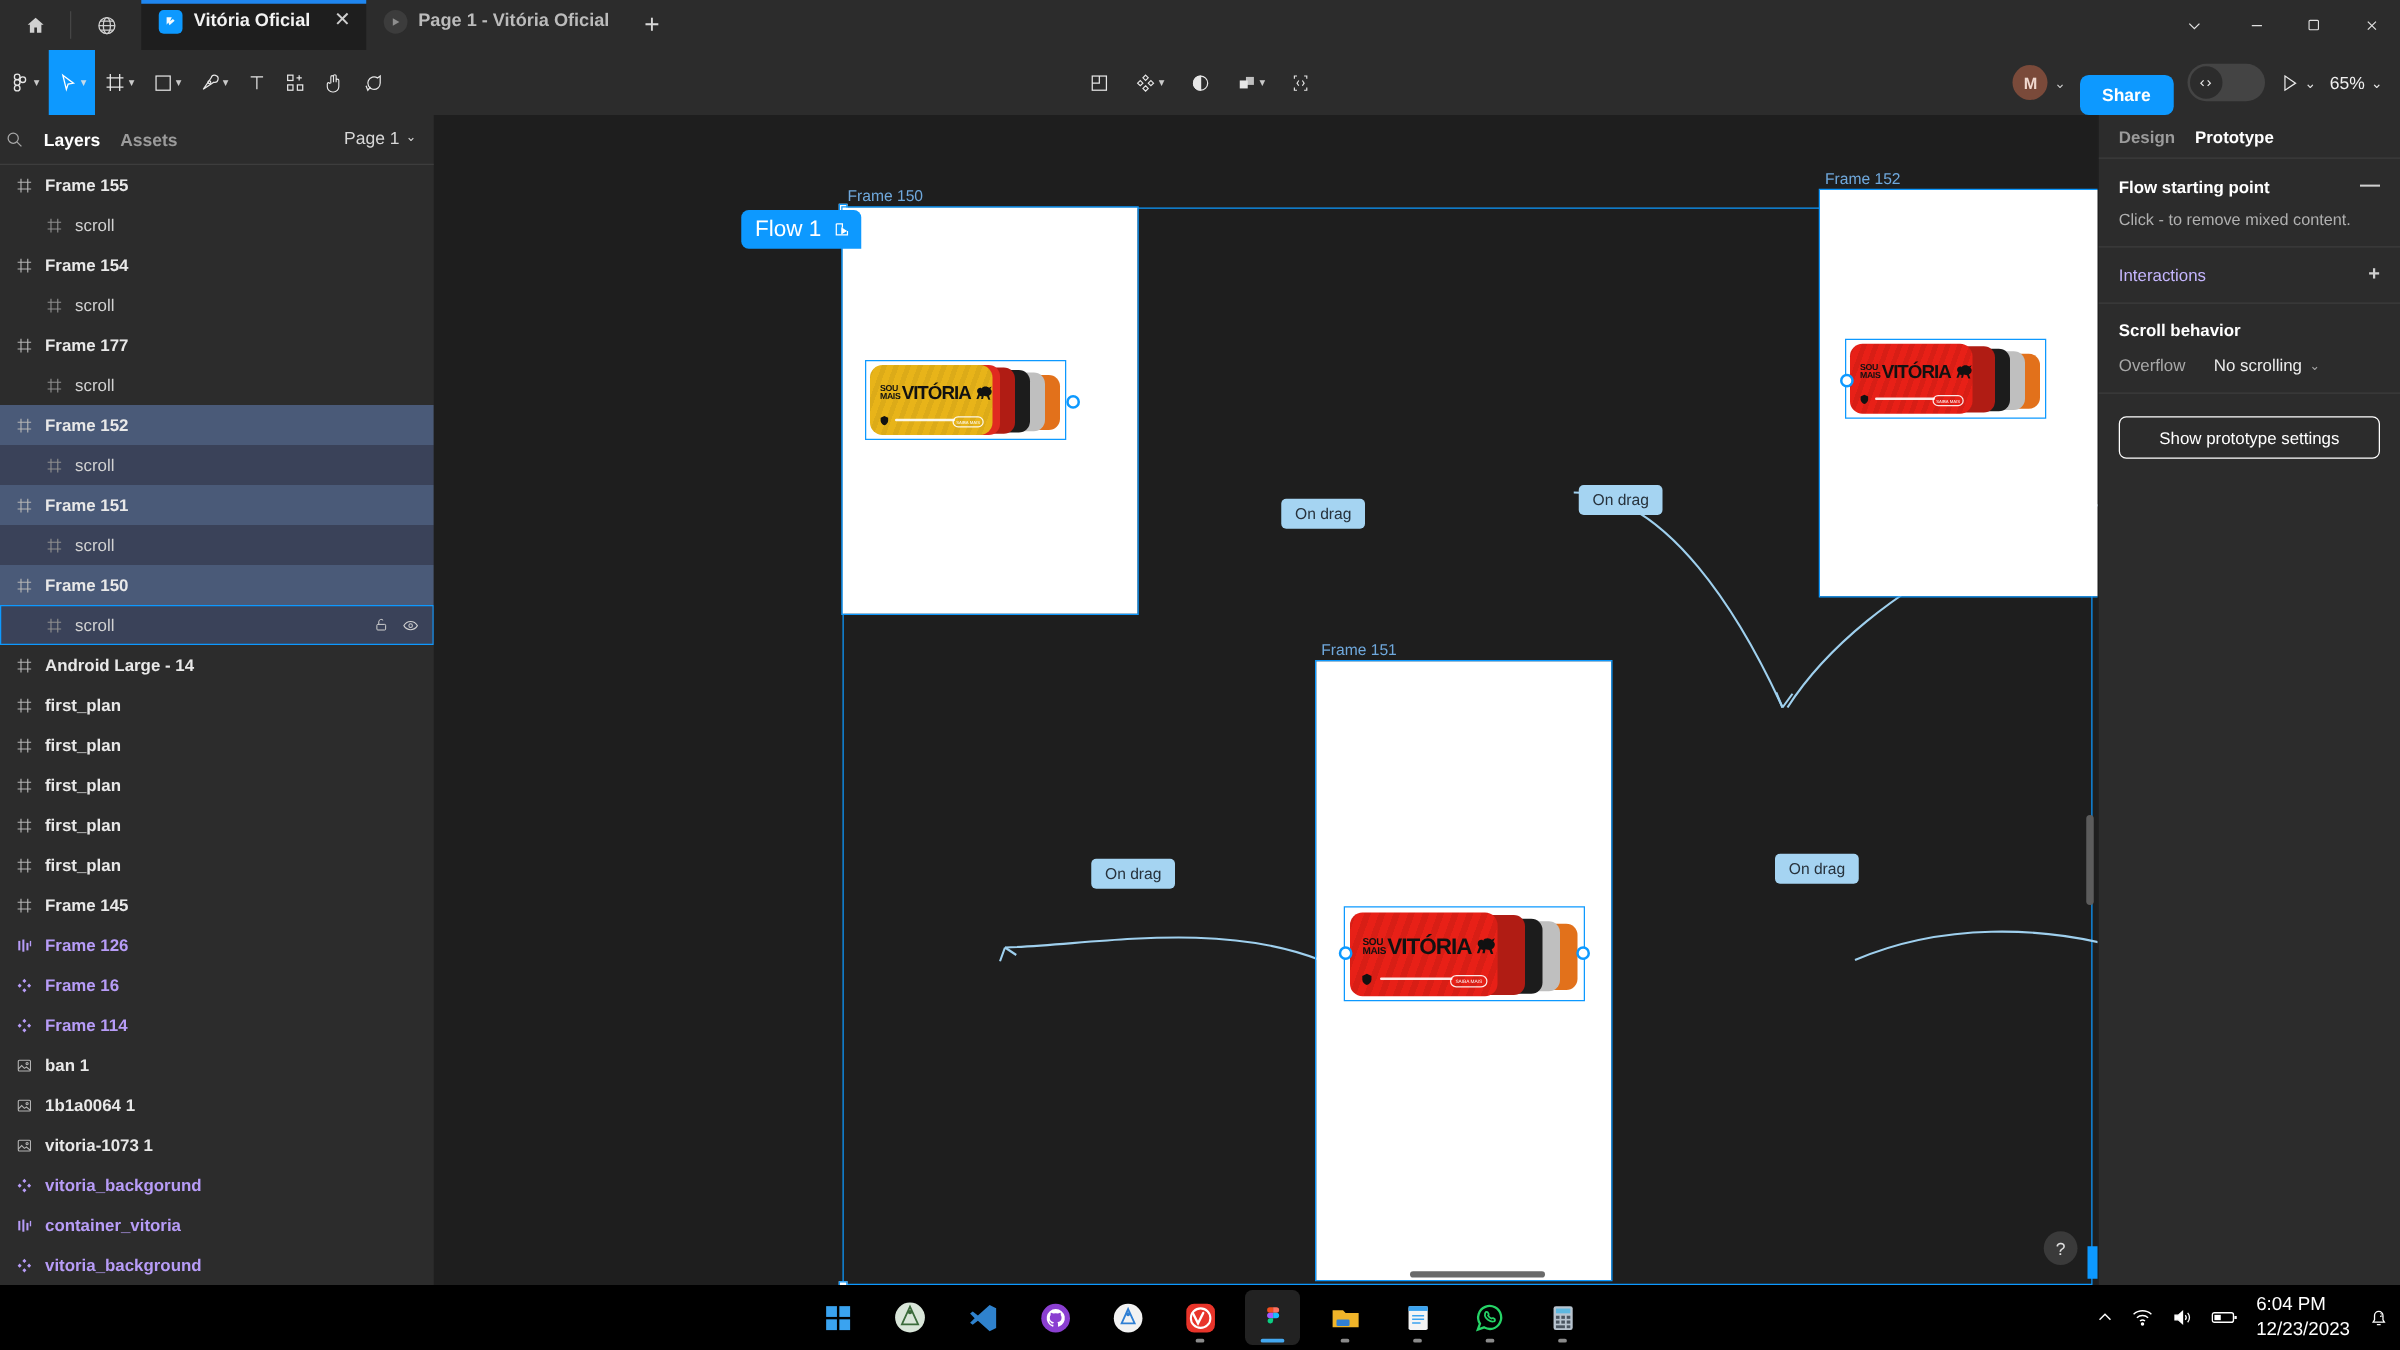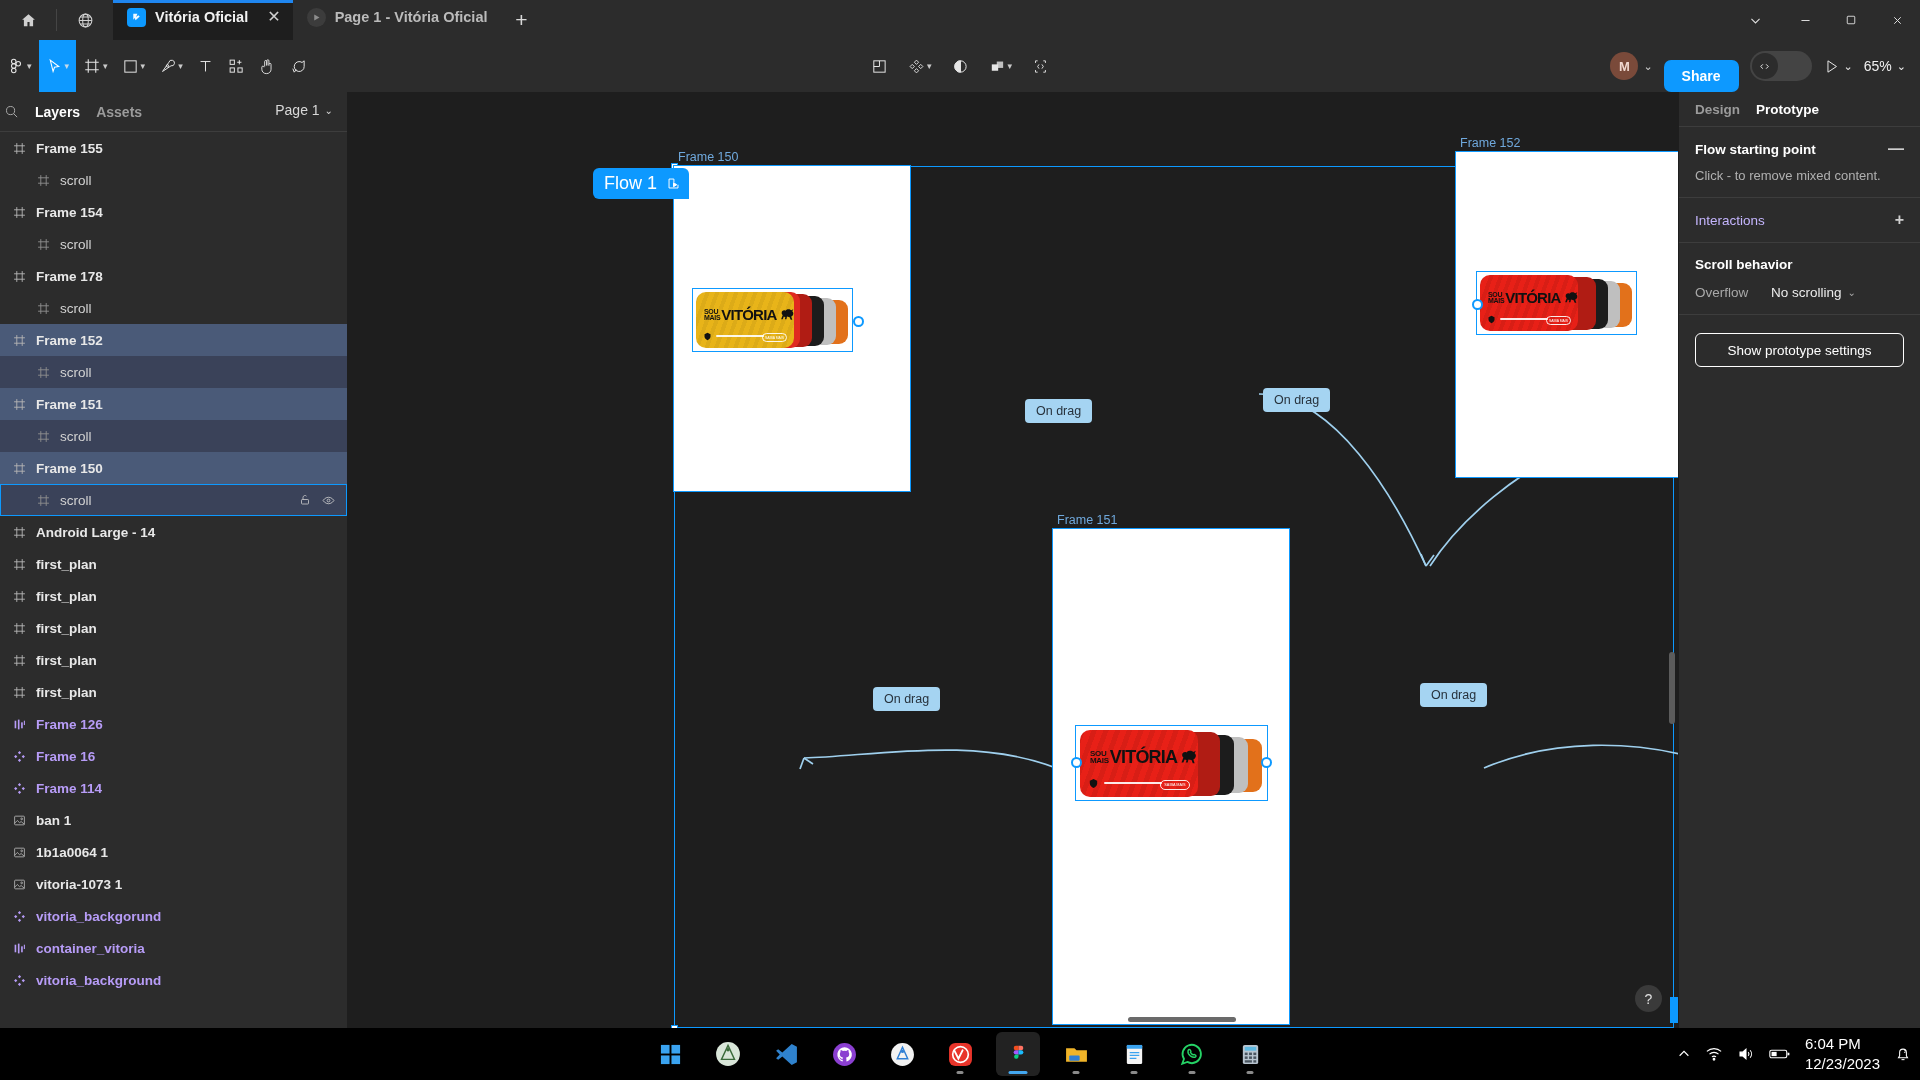--- a/index.html
+++ b/index.html
@@ -443,21 +443,21 @@
             </svg>
           </span>
           <span>scroll</span>
         </div>
         <div class="layer-row">
           <span class="layer-icon">
             <svg width="13" height="13" viewBox="0 0 24 24" fill="none" stroke="currentColor" stroke-width="1.7">
               <path d="M7 2v20M17 2v20M2 7h20M2 17h20"></path>
             </svg>
           </span>
-          <span>Frame 178</span>
+          <span>Frame 177</span>
         </div>
         <div class="layer-row indent">
           <span class="layer-icon">
             <svg width="13" height="13" viewBox="0 0 24 24" fill="none" stroke="currentColor" stroke-width="1.7">
               <path d="M7 2v20M17 2v20M2 7h20M2 17h20"></path>
             </svg>
           </span>
           <span>scroll</span>
         </div>
         <div class="layer-row sel-parent">
@@ -563,20 +563,28 @@
           <span>first_plan</span>
         </div>
         <div class="layer-row">
           <span class="layer-icon">
             <svg width="13" height="13" viewBox="0 0 24 24" fill="none" stroke="currentColor" stroke-width="1.7">
               <path d="M7 2v20M17 2v20M2 7h20M2 17h20"></path>
             </svg>
           </span>
           <span>first_plan</span>
         </div>
+        <div class="layer-row">
+          <span class="layer-icon">
+            <svg width="13" height="13" viewBox="0 0 24 24" fill="none" stroke="currentColor" stroke-width="1.7">
+              <path d="M7 2v20M17 2v20M2 7h20M2 17h20"></path>
+            </svg>
+          </span>
+          <span>Frame 145</span>
+        </div>
         <div class="layer-row purple">
           <span class="layer-icon">
             <svg width="13" height="13" viewBox="0 0 24 24" fill="currentColor">
               <rect x="3" y="5" width="3" height="14"></rect>
               <rect x="9" y="3" width="3" height="18"></rect>
               <rect x="15" y="8" width="3" height="11"></rect>
               <rect x="20" y="5" width="2" height="8"></rect>
             </svg>
           </span>
           <span>Frame 126</span>

